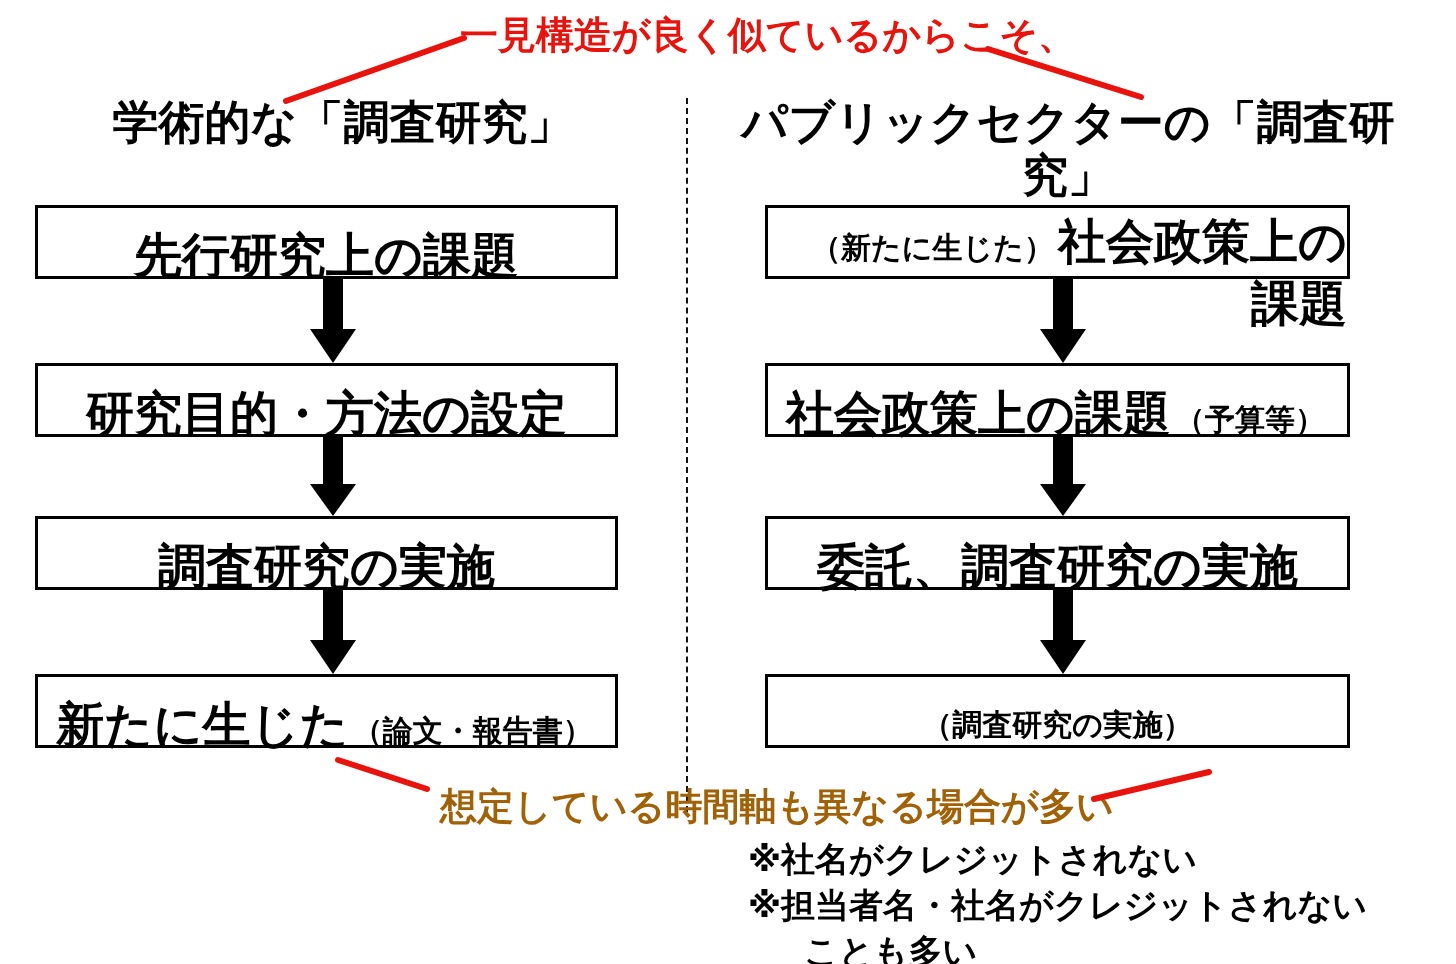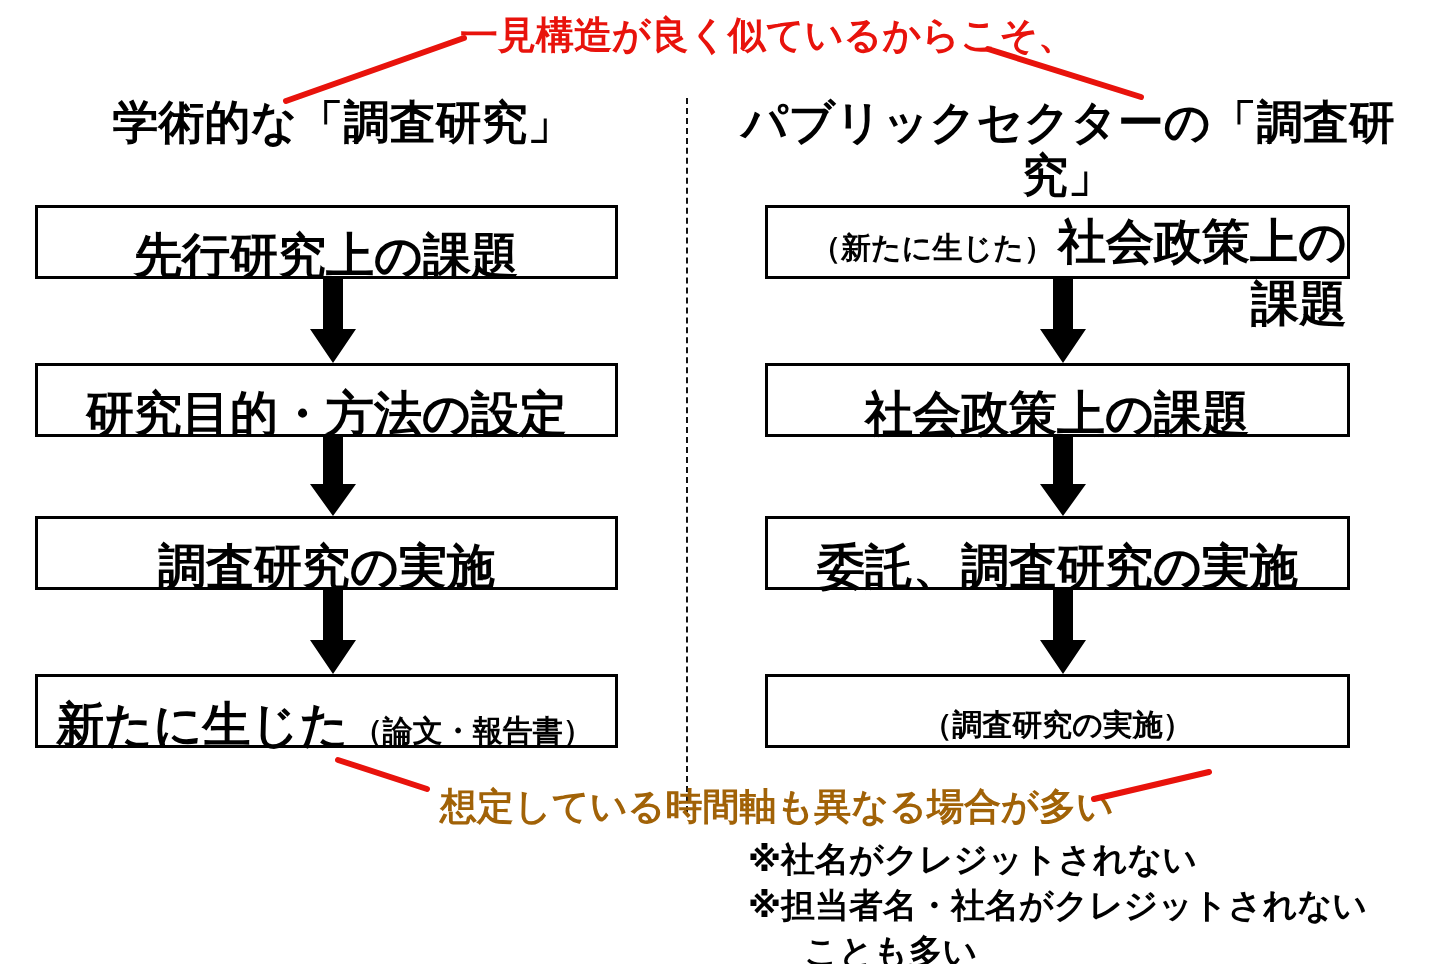--- a/index.html
+++ b/index.html
@@ -92,20 +92,21 @@
   <div class="box colL" style="top:674px">
     <span class="main">新たに生じた</span>
     <span class="small">（論文・報告書）</span>
   </div>
 
   <div class="box colR wrap" style="top:205px">
     <span class="small">（新たに生じた）</span><span class="main">社会政策上の課題</span>
   </div>
   <div class="box colR" style="top:363px">
     <span class="main">社会政策上の課題</span>
+    <span class="small">（予算等）</span>
   </div>
   <div class="box colR" style="top:516px">
     <span class="main">委託、調査研究の実施</span>
   </div>
   <div class="box colR" style="top:674px">
     <span class="small">（調査研究の実施）</span>
   </div>
 
   <svg class="arrow" style="left:310px;top:279px;height:84px" viewBox="0 0 46 84" preserveAspectRatio="none">
       <polygon points="13,0 33,0 33,50 46,50 23,84 0,50 13,50" fill="#000"></polygon>

